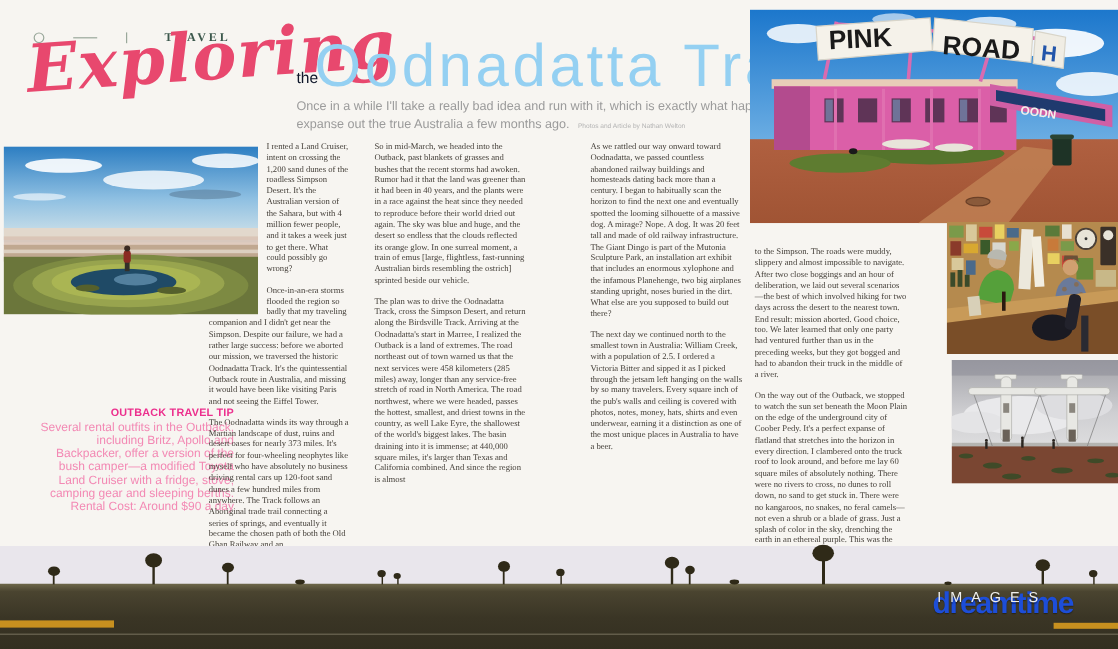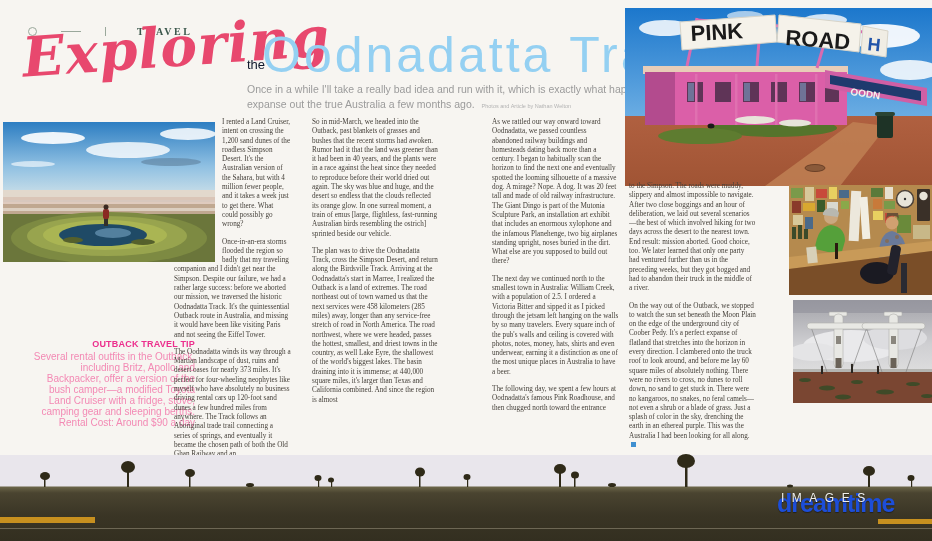--- a/index.html
+++ b/index.html
@@ -36,21 +36,21 @@
   .tipbox p{margin:0;font-size:10px;line-height:11px;color:#f389b4;}
 
   
   .col{position:absolute;font-family:"Liberation Serif",serif;font-size:7.2px;
        line-height:9.3px;color:#45403a;}
   .col p{margin:0 0 8px 0;}
   #col1{left:174px;top:118px;width:117px;}
   #col1 .wrap-spacer{float:left;width:48px;height:144px;}
   #col2{left:312px;top:118px;width:127px;}
   #col3{left:492px;top:118px;width:127px;}
-  #col4{left:629px;top:182px;width:127px;}
+  #col4{left:629px;top:206px;width:127px;}
   .endmark{display:inline-block;width:5px;height:5px;background:#3f8fd0;margin-left:2px;}
 
   
   .footer-photo{position:absolute;left:0;top:455px;width:932px;height:86px;
                 background:linear-gradient(#e9e6ec 0,#e9e6ec 31px,#6b6548 32px,#4a4430 38px,
                            #3a3525 60px,#332f20 86px);}
   .footer-photo .track-line{position:absolute;left:0;top:73px;width:932px;height:1px;
                 background:#9a947e;opacity:.55;}
   .footer-url{position:absolute;left:27px;top:496px;font-size:13.5px;font-weight:bold;
               letter-spacing:.5px;color:#f2f0ec;text-shadow:0 1px 1px rgba(0,0,0,.35);}
@@ -307,21 +307,20 @@
   </div>
 
   <div id="col2" class="col">
     <p>So in mid-March, we headed into the Outback, past blankets of grasses and bushes that the recent storms had awoken. Rumor had it that the land was greener than it had been in 40 years, and the plants were in a race against the heat since they needed to reproduce before their world dried out again. The sky was blue and huge, and the desert so endless that the clouds reflected its orange glow. In one surreal moment, a train of emus [large, flightless, fast-running Australian birds resembling the ostrich] sprinted beside our vehicle.</p>
     <p>The plan was to drive the Oodnadatta Track, cross the Simpson Desert, and return along the Birdsville Track. Arriving at the Oodnadatta's start in Marree, I realized the Outback is a land of extremes. The road northeast out of town warned us that the next services were 458 kilometers (285 miles) away, longer than any service-free stretch of road in North America. The road northwest, where we were headed, passes the hottest, smallest, and driest towns in the country, as well Lake Eyre, the shallowest of the world's biggest lakes. The basin draining into it is immense; at 440,000 square miles, it's larger than Texas and California combined. And since the region is almost</p>
   </div>
 
   <div id="col3" class="col">
     <p>As we rattled our way onward toward Oodnadatta, we passed countless abandoned railway buildings and homesteads dating back more than a century. I began to habitually scan the horizon to find the next one and eventually spotted the looming silhouette of a massive dog. A mirage? Nope. A dog. It was 20 feet tall and made of old railway infrastructure. The Giant Dingo is part of the Mutonia Sculpture Park, an installation art exhibit that includes an enormous xylophone and the infamous Planehenge, two big airplanes standing upright, noses buried in the dirt. What else are you supposed to build out there?</p>
     <p>The next day we continued north to the smallest town in Australia: William Creek, with a population of 2.5. I ordered a Victoria Bitter and sipped it as I picked through the jetsam left hanging on the walls by so many travelers. Every square inch of the pub's walls and ceiling is covered with photos, notes, money, hats, shirts and even underwear, earning it a distinction as one of the most unique places in Australia to have a beer.</p>
-    <p>The following day, we spent a few hours at Oodnadatta's famous Pink Roadhouse, and then chugged north toward the entrance</p>
   </div>
 
   <div id="col4" class="col">
     <p>to the Simpson. The roads were muddy, slippery and almost impossible to navigate. After two close boggings and an hour of deliberation, we laid out several scenarios—the best of which involved hiking for two days across the desert to the nearest town. End result: mission aborted. Good choice, too. We later learned that only one party had ventured further than us in the preceding weeks, but they got bogged and had to abandon their truck in the middle of a river.</p>
     <p><span>On the way out of the Outback, we stopped to watch the sun set beneath the Moon Plain on the edge of the underground city of Coober Pedy. It's a perfect expanse of flatland that stretches into the horizon in every direction. I clambered onto the truck roof to look around, and before me lay 60 square miles of absolutely nothing. There were no rivers to cross, no dunes to roll down, no sand to get stuck in. There were no kangaroos, no snakes, no feral camels—not even a shrub or a blade of grass. Just a splash of color in the sky, drenching the earth in an ethereal purple. This was the Australia I had been looking for all along.</span><span class="endmark"></span></p>
   </div>
 
   <div class="footer-photo">
     <div class="track-line"></div>
   </div>

